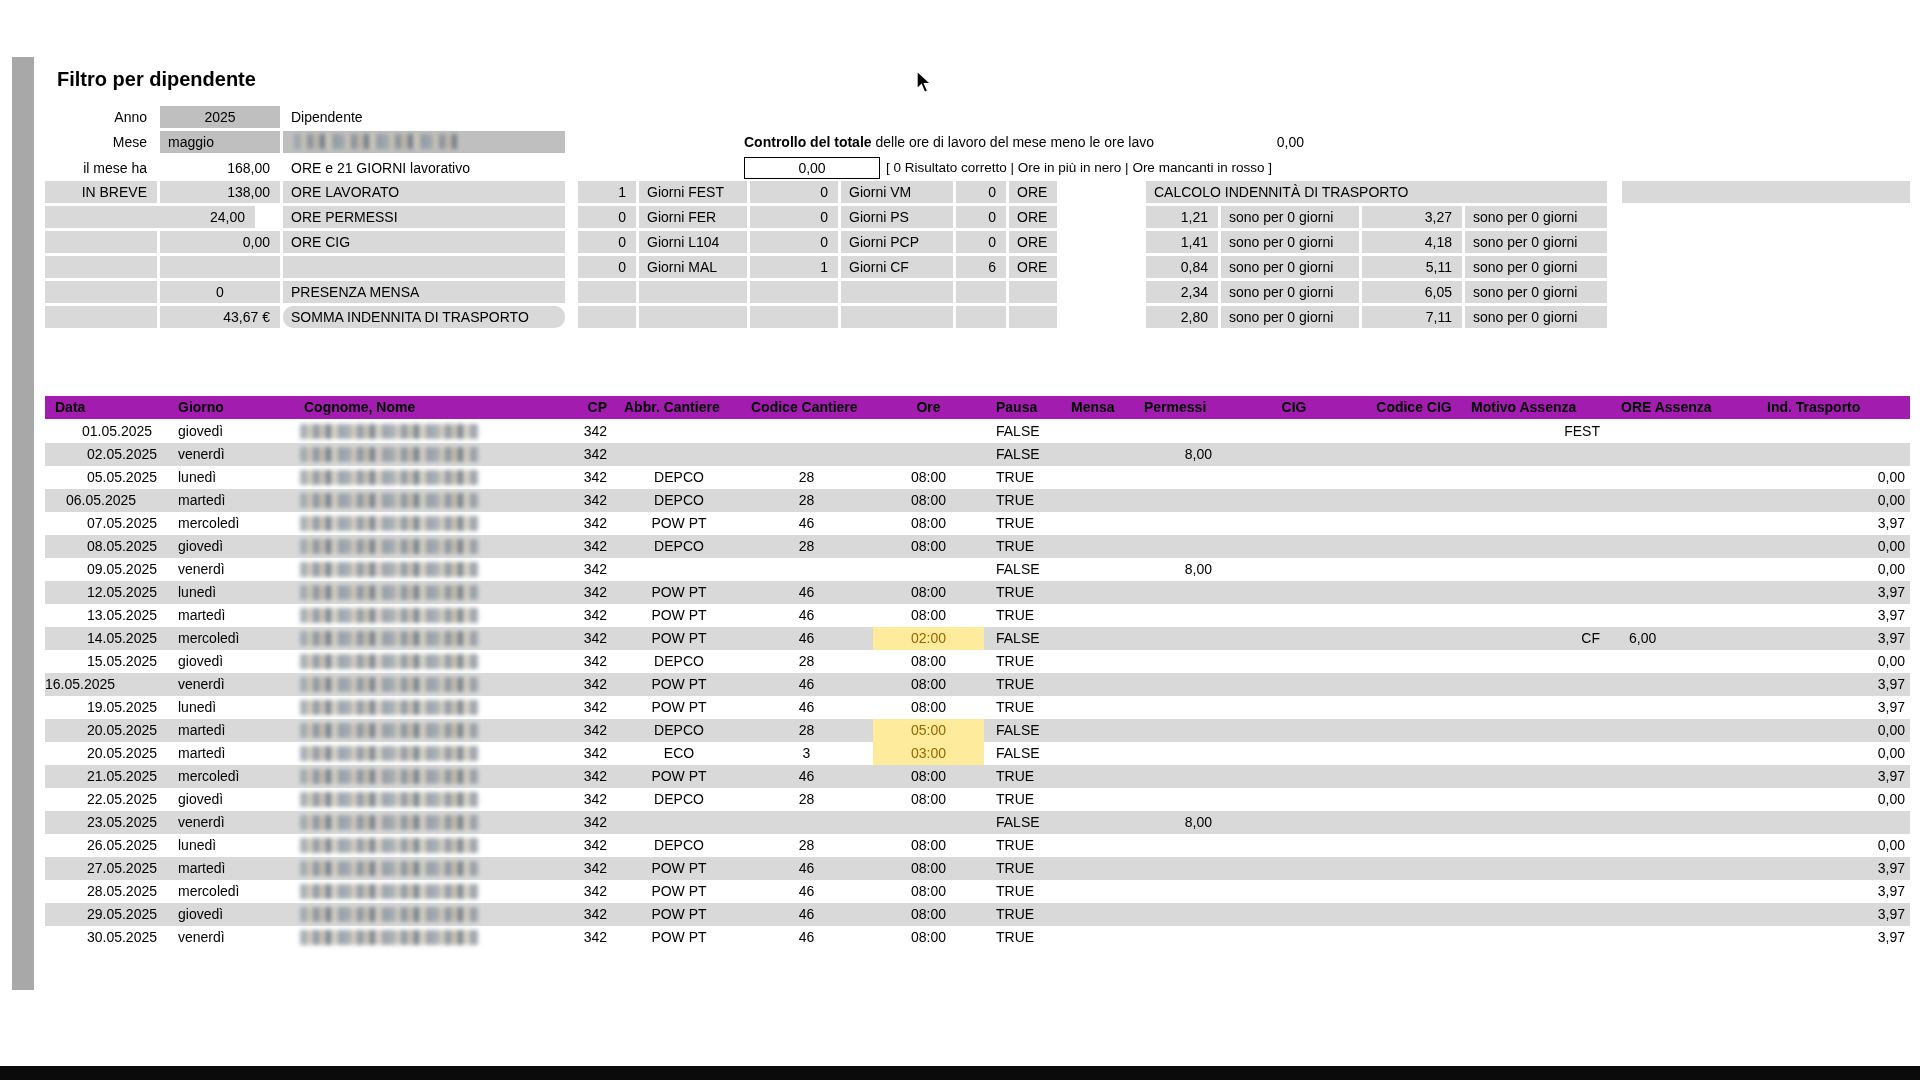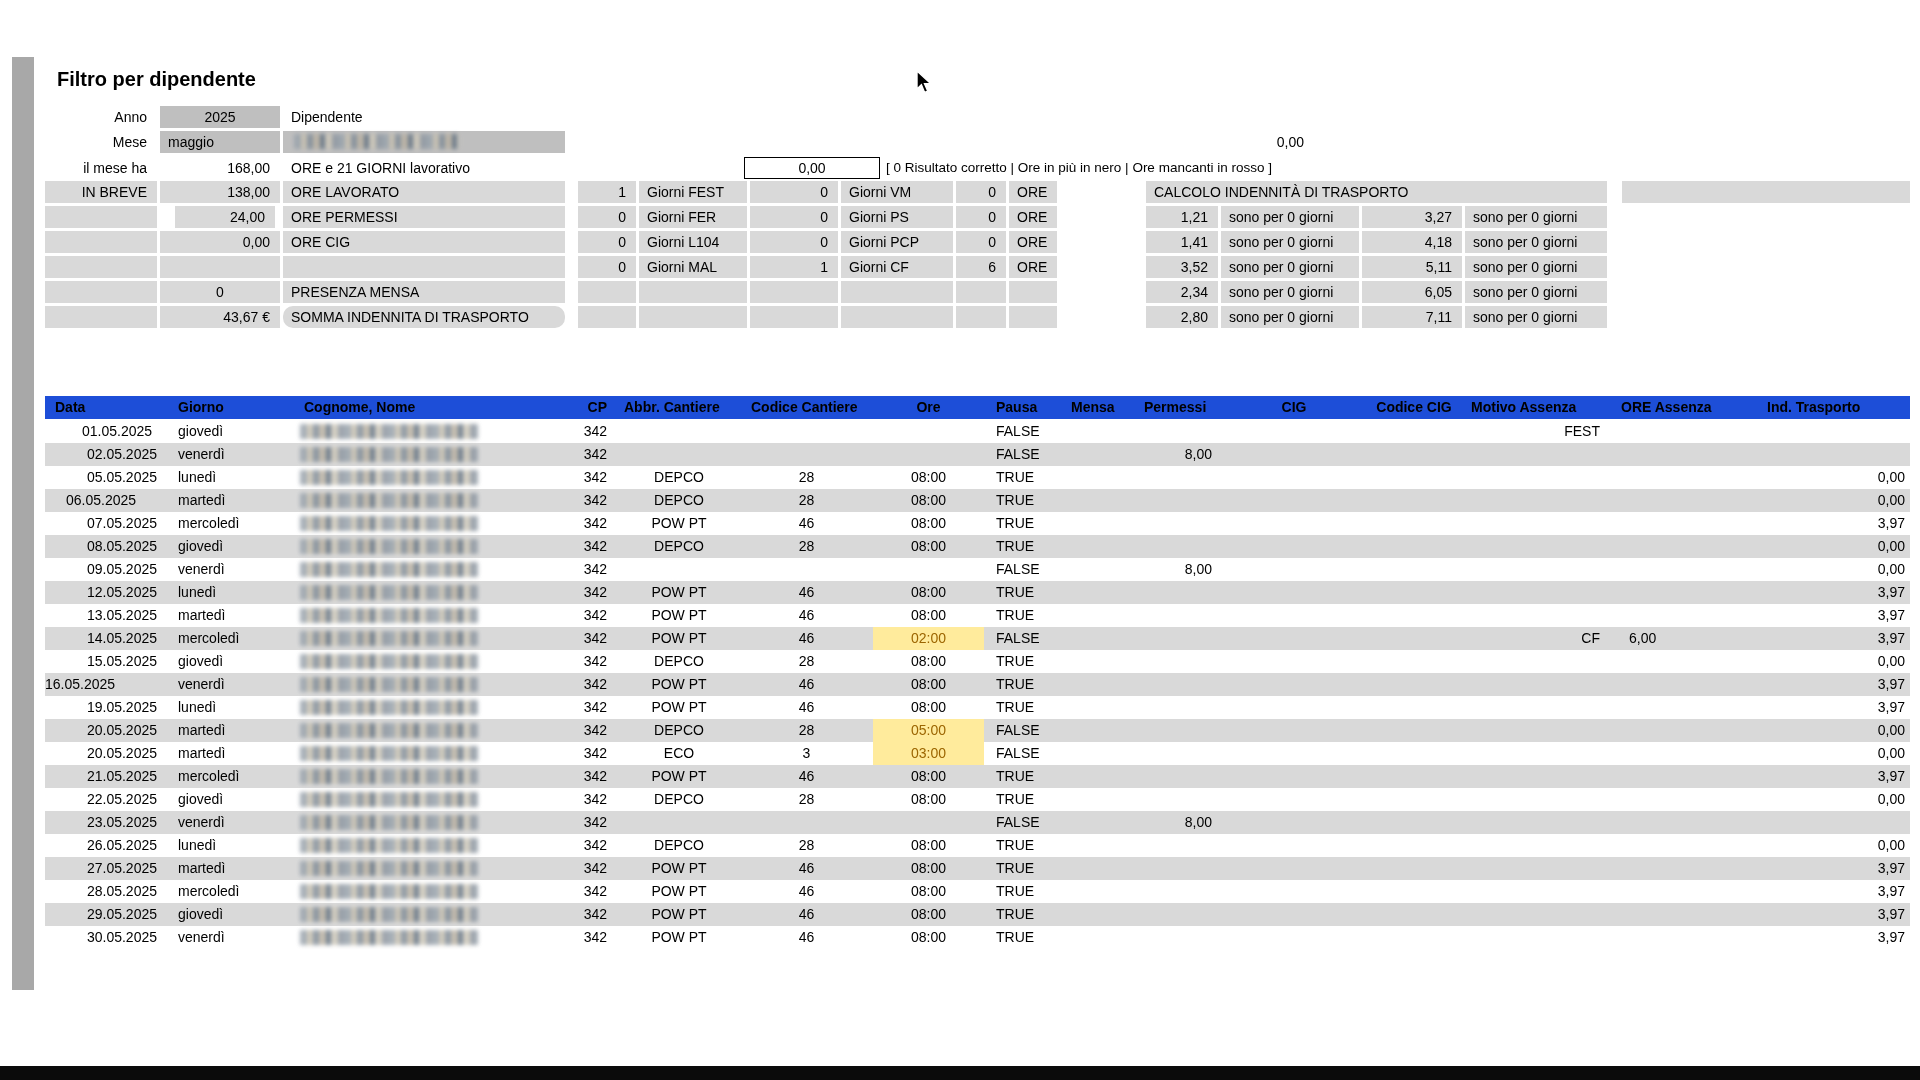--- a/index.html
+++ b/index.html
@@ -27,21 +27,21 @@
   #ctrl-legend{position:absolute;left:886px;top:157px;height:22px;line-height:22px;font-size:13.5px;white-space:nowrap;}
   #ctrl-line1{position:absolute;left:744px;top:131px;height:22px;line-height:22px;font-size:14px;white-space:nowrap;}
   
   .nameblur{height:15px;border-radius:1px;
     background:repeating-linear-gradient(90deg,#98a2ab 0 7px,#c9c2b2 7px 13px,#7e8b98 13px 19px,#bdb4a4 19px 26px,#5e6f82 26px 31px,#cfc9ba 31px 38px,#8d96a0 38px 44px);
     filter:blur(2.2px);opacity:.85;}
   
   #table{position:absolute;left:45px;top:396px;width:1865px;}
   .trow{position:absolute;left:0;width:1865px;height:23px;}
   .trow.gray{background:#d9d9d9;}
-  .trow.head{background:#1d4ed8;}
+  .trow.head{background:#a21caf;}
   .tcell{position:absolute;top:0;height:23px;line-height:23px;font-size:14px;white-space:nowrap;box-sizing:border-box;}
   .tcell.hd{font-weight:bold;}
   .tcell.hl{background:#ffeb9c;color:#9c6500;}
   
   #cursor{position:absolute;left:916px;top:70px;}
 </style>
 </head>
 <body>
 
 <div id="stage">
@@ -58,38 +58,39 @@
   <div class="cell nobg al-r" style="left:45px;top:131px;width:112px;">Mese</div>
   <div class="cell dark al-l" style="left:160px;top:131px;width:120px;">maggio</div>
   <div class="cell dark" style="left:283px;top:131px;width:282px;">
     <div class="nameblur" style="width:165px;margin:3px 0 0 11px;"></div>
   </div>
 
   <div class="cell nobg al-r" style="left:45px;top:157px;width:112px;">il mese ha</div>
   <div class="cell nobg al-r" style="left:160px;top:157px;width:120px;">168,00</div>
   <div class="cell nobg al-l" style="left:283px;top:157px;width:282px;">ORE e 21 GIORNI lavorativo</div>
 
+  <div id="ctrl-line1"><b>Controllo del totale</b><span> delle ore di lavoro del mese meno le ore lavo</span></div>
   <div class="cell nobg al-r" style="left:1240px;top:131px;width:64px;padding-right:0;">0,00</div>
   <div id="ctrl-box">0,00</div>
   <div id="ctrl-legend">[ 0 Risultato corretto | Ore in più in nero | Ore mancanti in rosso ]</div>
 
   <div id="summary">
       <div class="cell al-r" style="left: 45px; top: 181px; width: 112px;">IN BREVE</div>
       <div class="cell al-r" style="left: 160px; top: 181px; width: 120px;">138,00</div>
       <div class="cell al-l" style="left: 283px; top: 181px; width: 282px;">ORE LAVORATO</div>
       <div class="cell al-r" style="left: 578px; top: 181px; width: 58px;">1</div>
       <div class="cell al-l" style="left: 639px; top: 181px; width: 108px;">Giorni FEST</div>
       <div class="cell al-r" style="left: 750px; top: 181px; width: 88px;">0</div>
       <div class="cell al-l" style="left: 841px; top: 181px; width: 112px;">Giorni VM</div>
       <div class="cell al-r" style="left: 956px; top: 181px; width: 50px;">0</div>
       <div class="cell al-l" style="left: 1009px; top: 181px; width: 48px;">ORE</div>
       <div class="cell al-l" style="left: 1146px; top: 181px; width: 461px;">CALCOLO INDENNITÀ DI TRASPORTO</div>
       <div class="cell al-l" style="left: 1622px; top: 181px; width: 288px;"></div>
       <div class="cell al-r" style="left: 45px; top: 206px; width: 112px;"></div>
-      <div class="cell al-r" style="left: 175px; top: 206px; width: 100px;">24,00</div>
+      <div class="cell al-r" style="left: 155px; top: 206px; width: 100px;">24,00</div>
       <div class="cell al-l" style="left: 283px; top: 206px; width: 282px;">ORE PERMESSI</div>
       <div class="cell al-r" style="left: 578px; top: 206px; width: 58px;">0</div>
       <div class="cell al-l" style="left: 639px; top: 206px; width: 108px;">Giorni FER</div>
       <div class="cell al-r" style="left: 750px; top: 206px; width: 88px;">0</div>
       <div class="cell al-l" style="left: 841px; top: 206px; width: 112px;">Giorni PS</div>
       <div class="cell al-r" style="left: 956px; top: 206px; width: 50px;">0</div>
       <div class="cell al-l" style="left: 1009px; top: 206px; width: 48px;">ORE</div>
       <div class="cell al-r" style="left: 1146px; top: 206px; width: 72px;">1,21</div>
       <div class="cell al-l" style="left: 1221px; top: 206px; width: 138px;">sono per 0 giorni</div>
       <div class="cell al-r" style="left: 1362px; top: 206px; width: 100px;">3,27</div>
@@ -109,21 +110,21 @@
       <div class="cell al-l" style="left: 1465px; top: 231px; width: 142px;">sono per 0 giorni</div>
       <div class="cell al-r" style="left: 45px; top: 256px; width: 112px;"></div>
       <div class="cell al-r" style="left: 160px; top: 256px; width: 120px;"></div>
       <div class="cell al-l" style="left: 283px; top: 256px; width: 282px;"></div>
       <div class="cell al-r" style="left: 578px; top: 256px; width: 58px;">0</div>
       <div class="cell al-l" style="left: 639px; top: 256px; width: 108px;">Giorni MAL</div>
       <div class="cell al-r" style="left: 750px; top: 256px; width: 88px;">1</div>
       <div class="cell al-l" style="left: 841px; top: 256px; width: 112px;">Giorni CF</div>
       <div class="cell al-r" style="left: 956px; top: 256px; width: 50px;">6</div>
       <div class="cell al-l" style="left: 1009px; top: 256px; width: 48px;">ORE</div>
-      <div class="cell al-r" style="left: 1146px; top: 256px; width: 72px;">3,52</div>
+      <div class="cell al-r" style="left: 1146px; top: 256px; width: 72px;">0,84</div>
       <div class="cell al-l" style="left: 1221px; top: 256px; width: 138px;">sono per 0 giorni</div>
       <div class="cell al-r" style="left: 1362px; top: 256px; width: 100px;">5,11</div>
       <div class="cell al-l" style="left: 1465px; top: 256px; width: 142px;">sono per 0 giorni</div>
       <div class="cell al-r" style="left: 45px; top: 281px; width: 112px;"></div>
       <div class="cell al-c" style="left: 160px; top: 281px; width: 120px;">0</div>
       <div class="cell al-l" style="left: 283px; top: 281px; width: 282px;">PRESENZA MENSA</div>
       <div class="cell al-r" style="left: 578px; top: 281px; width: 58px;"></div>
       <div class="cell al-l" style="left: 639px; top: 281px; width: 108px;"></div>
       <div class="cell al-r" style="left: 750px; top: 281px; width: 88px;"></div>
       <div class="cell al-l" style="left: 841px; top: 281px; width: 112px;"></div>

